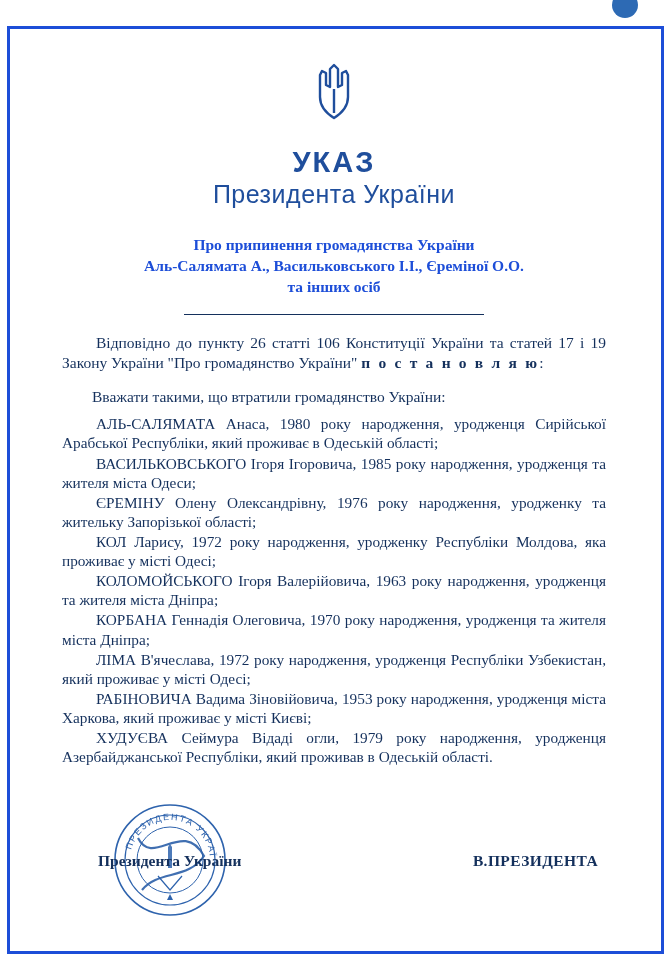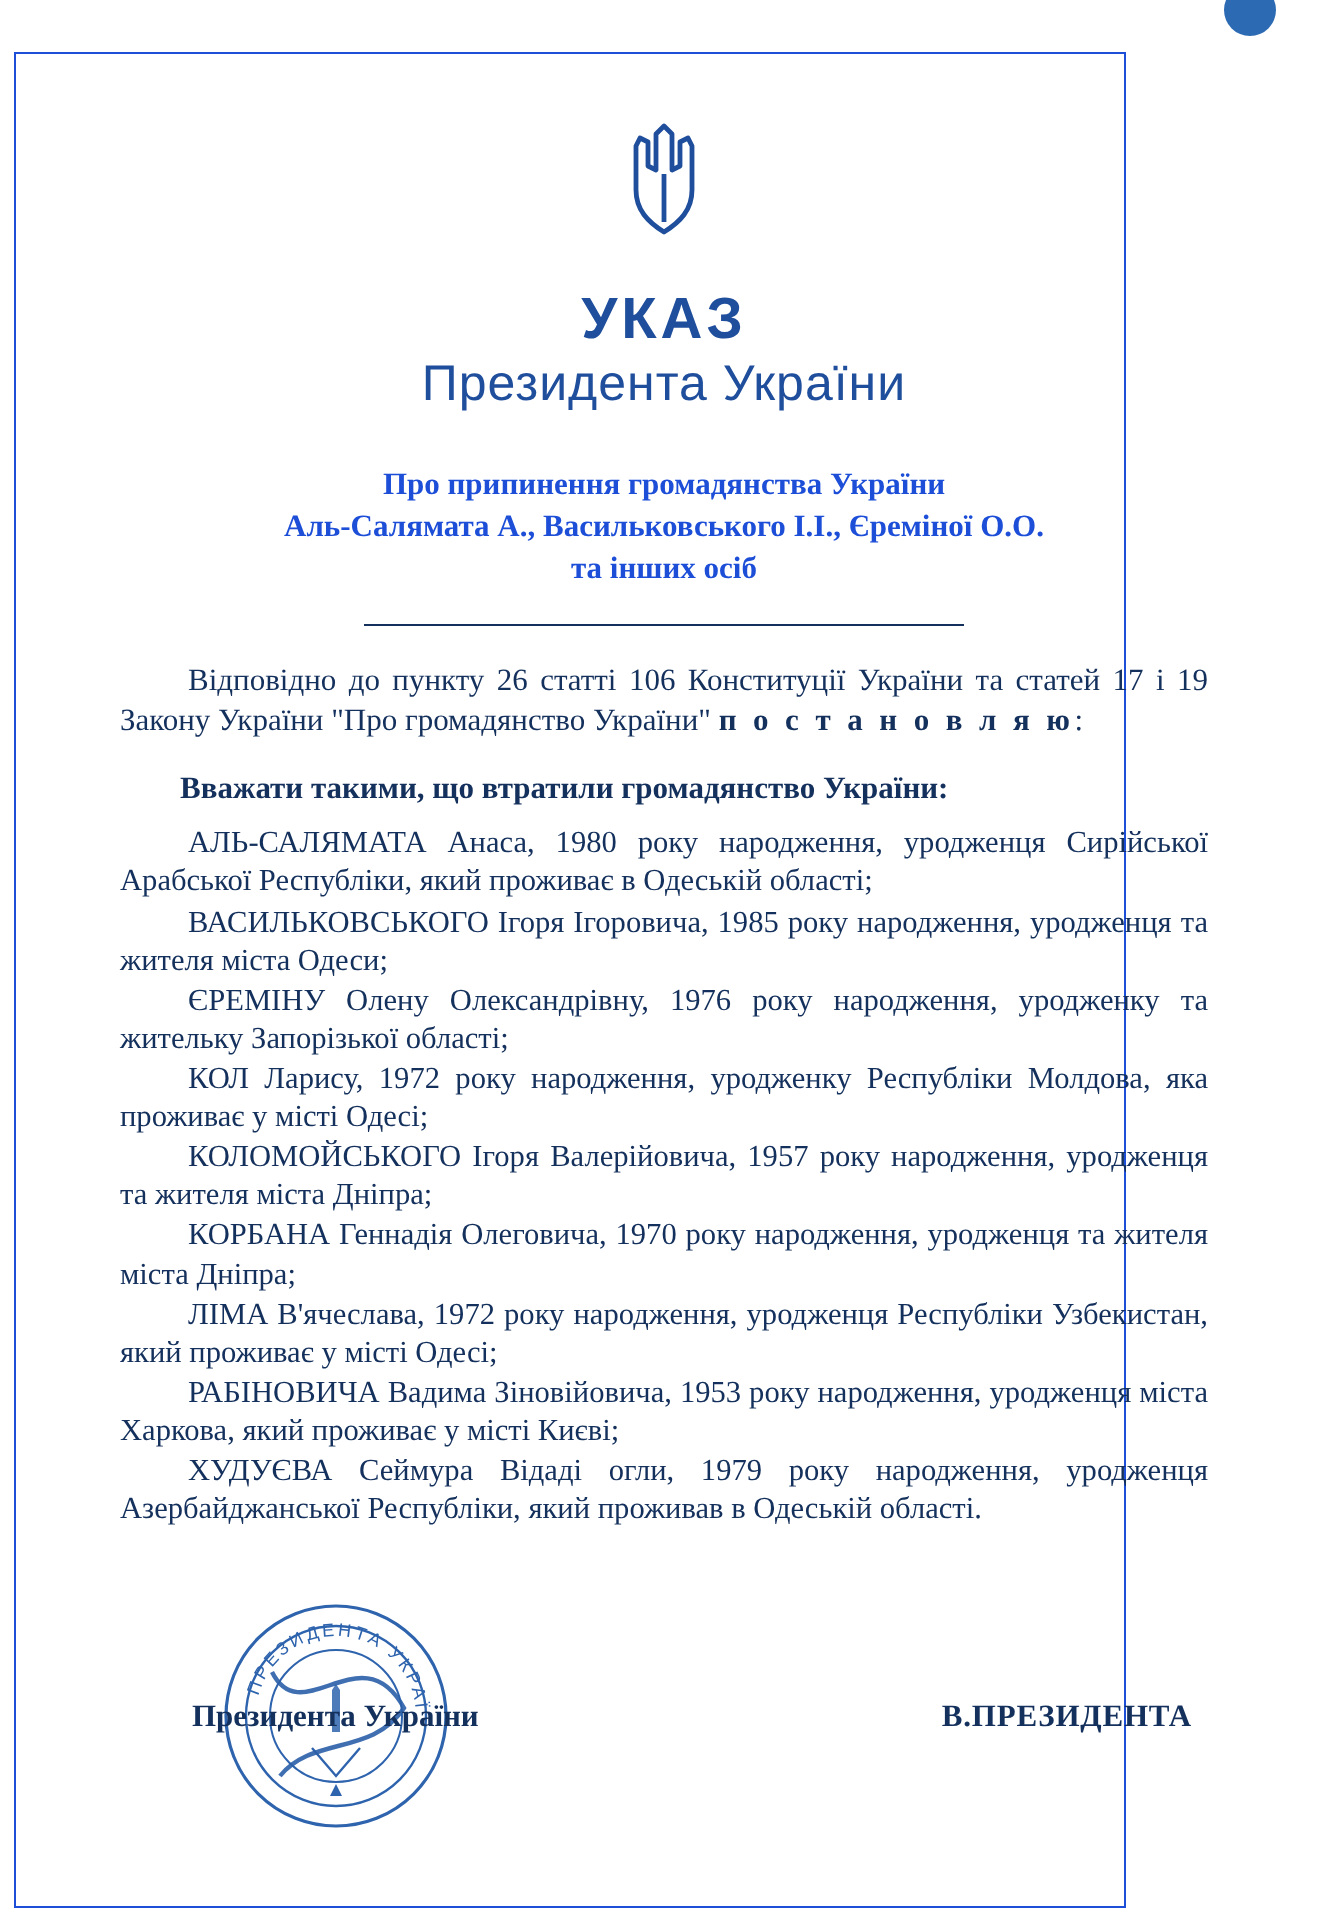--- a/index.html
+++ b/index.html
@@ -34,24 +34,24 @@
     left: 612px;
     width: 26px;
     height: 26px;
     border-radius: 50%;
     background: #2d6ab4;
   }
   .sheet {
     position: absolute;
     top: 26px;
     left: 7px;
-    width: 556px;
+    width: 657px;
     height: 928px;
     background: #ffffff;
-    border: 1px solid #1d4ed8;
+    border: 3px solid #1d4ed8;
     box-sizing: border-box;
   }
   .doc-inner {
     position: absolute;
     top: 0; left: 0;
     width: 648px;
     padding: 26px 52px 0 52px;
     box-sizing: border-box;
   }
   .emblem {
@@ -101,21 +101,21 @@
     line-height: 1.28;
     color: #14305c;
   }
   .spaced {
     letter-spacing: 2.2px;
     font-weight: bold;
   }
   .lead {
     margin-top: 16px;
     font-size: 15.5px;
-    font-weight: bold;
+    font-weight: normal;
     text-indent: 30px;
     color: #14305c;
   }
   .entries {
     margin-top: 8px;
   }
   .entry {
     font-size: 15.3px;
     text-align: justify;
     text-indent: 34px;
@@ -183,21 +183,21 @@
 
       <div class="body-par"><span>Відповідно до пункту 26 статті 106 Конституції України та статей 17 і 19 Закону України "Про громадянство України" </span><span class="spaced">п о с т а н о в л я ю</span><span>:</span></div>
 
       <div class="lead">Вважати такими, що втратили громадянство України:</div>
 
       <div class="entries">
         <div class="entry">АЛЬ-САЛЯМАТА Анаса, 1980 року народження, уродженця Сирійської Арабської Республіки, який проживає в Одеській області;</div>
         <div class="entry">ВАСИЛЬКОВСЬКОГО Ігоря Ігоровича, 1985 року народження, уродженця та жителя міста Одеси;</div>
         <div class="entry">ЄРЕМІНУ Олену Олександрівну, 1976 року народження, уродженку та жительку Запорізької області;</div>
         <div class="entry">КОЛ Ларису, 1972 року народження, уродженку Республіки Молдова, яка проживає у місті Одесі;</div>
-        <div class="entry">КОЛОМОЙСЬКОГО Ігоря Валерійовича, 1957 року народження, уродженця та жителя міста Дніпра;</div>
+        <div class="entry">КОЛОМОЙСЬКОГО Ігоря Валерійовича, 1963 року народження, уродженця та жителя міста Дніпра;</div>
         <div class="entry">КОРБАНА Геннадія Олеговича, 1970 року народження, уродженця та жителя міста Дніпра;</div>
         <div class="entry">ЛІМА В'ячеслава, 1972 року народження, уродженця Республіки Узбекистан, який проживає у місті Одесі;</div>
         <div class="entry">РАБІНОВИЧА Вадима Зіновійовича, 1953 року народження, уродженця міста Харкова, який проживає у місті Києві;</div>
         <div class="entry">ХУДУЄВА Сеймура Відаді огли, 1979 року народження, уродженця Азербайджанської Республіки, який проживав в Одеській області.</div>
       </div>
 
       <div class="signature-block">
         <svg class="stamp" viewBox="0 0 124 124">
           <circle cx="62" cy="62" r="55" fill="none" stroke="#2e63ad" stroke-width="1.6"></circle>
           <circle cx="62" cy="62" r="45" fill="none" stroke="#2e63ad" stroke-width="1.2"></circle>

